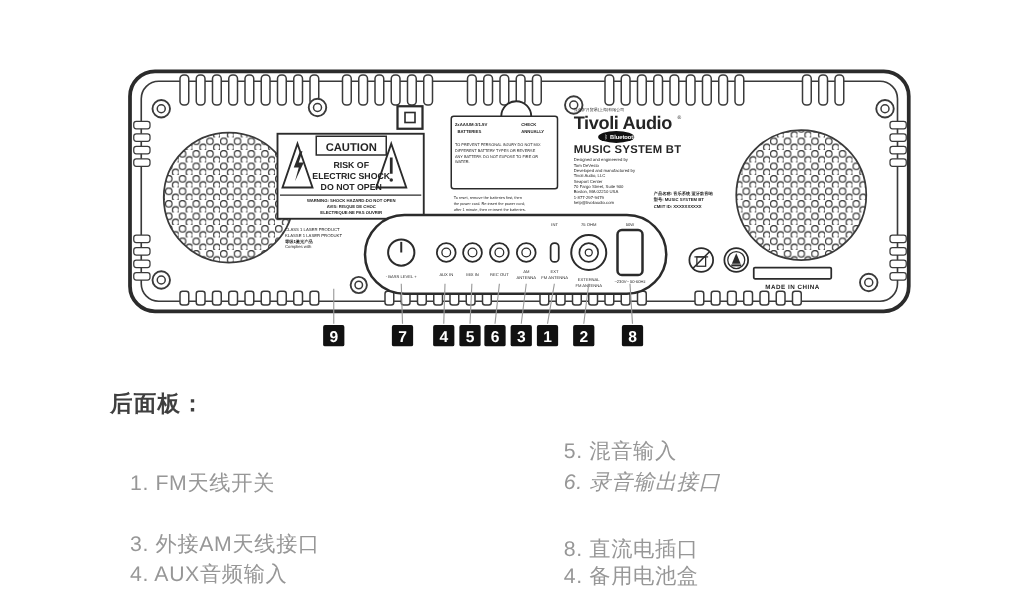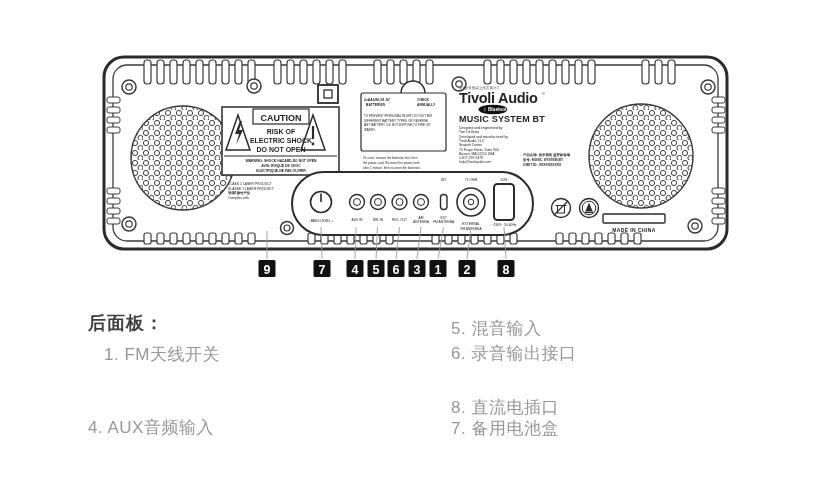--- a/index.html
+++ b/index.html
@@ -1,21 +1,21 @@
 <!DOCTYPE html>
 <html><head>
 <meta charset="utf-8">
 <style>
   html,body{margin:0;padding:0;background:#fff;}
   .page{position:relative;width:828px;height:481px;background:#ffffff;overflow:hidden;
         font-family:"Liberation Sans",sans-serif;}
   .device-svg{position:absolute;left:0;top:0;}
   .legend-line{position:absolute;white-space:nowrap;}
   .legend-title{font-size:18px;font-weight:bold;color:#3f3f3f;letter-spacing:1px;}
-  .legend-item{font-size:17px;color:#979797;letter-spacing:0.5px;}
+  .legend-item{font-size:17px;color:#979797;letter-spacing:0.5px;margin-top:32px;}
   svg text{fill:#242424;}
   .t-tiny{font-size:3.4px;}
   .t-micro{font-size:3.1px;}
   .t-port{font-size:3.3px;text-anchor:middle;}
   .t-bold{font-weight:bold;}
   .callout-num{font-size:12.5px;font-weight:bold;fill:#ffffff;text-anchor:middle;}
 </style>
 </head>
 <body>
 
@@ -296,20 +296,21 @@
     <rect x="458.5" y="260" width="17" height="17" rx="1.5" fill="#111111"></rect>
     <text x="467" y="273.5" class="callout-num">2</text>
     <rect x="497.5" y="260" width="17" height="17" rx="1.5" fill="#111111"></rect>
     <text x="506" y="273.5" class="callout-num">8</text>
   </g>
 </svg>
 
 <div class="legend-line legend-title" style="left:88px;top:311px;">后面板：</div>
 
 <div class="legend-line legend-item" style="left:104px;top:343px;">1. FM天线开关</div>
-<div class="legend-line legend-item" style="left:88px;top:416px;">4. AUX音频输入</div>
+<div class="legend-line legend-item" style="left:104px;top:392px;">3. 外接AM天线接口</div>
+<div class="legend-line legend-item" style="left:104px;top:416px;">4. AUX音频输入</div>
 
 <div class="legend-line legend-item" style="left:451px;top:317px;">5. 混音输入</div>
-<div class="legend-line legend-item" style="left:451px;top:342px;">6. 录音输出接口</div>
+<div class="legend-line legend-item" style="left:451px;top:342px;font-style:italic;">6. 录音输出接口</div>
 <div class="legend-line legend-item" style="left:451px;top:396px;">8. 直流电插口</div>
-<div class="legend-line legend-item" style="left:451px;top:417px;">7. 备用电池盒</div>
+<div class="legend-line legend-item" style="left:451px;top:417px;">4. 备用电池盒</div>
 
 </div>
 
 </body></html>

